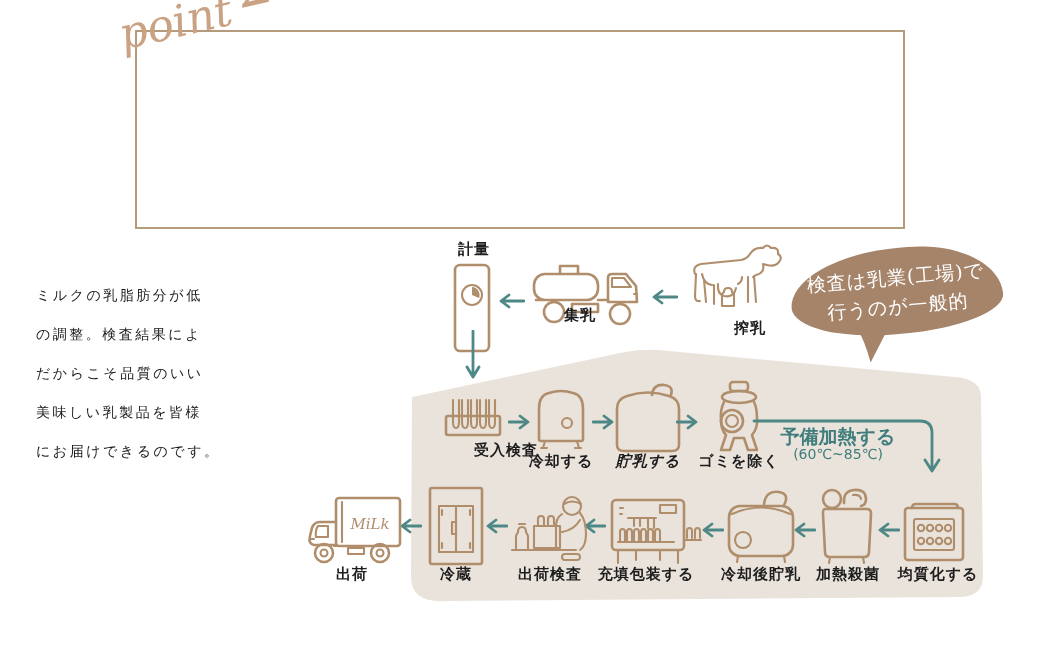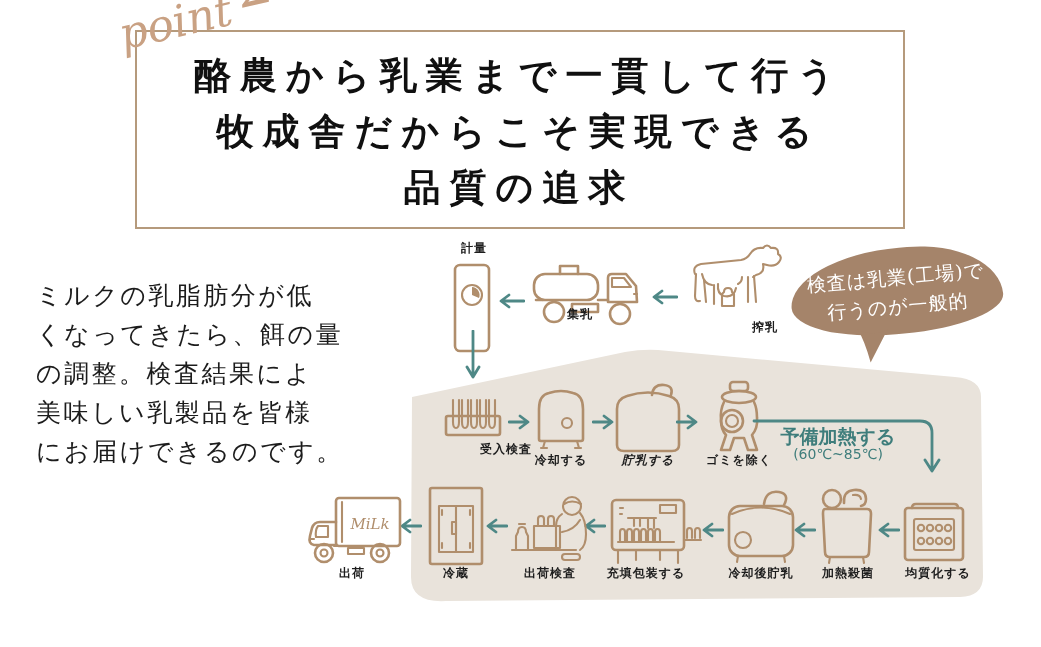--- a/index.html
+++ b/index.html
@@ -13,27 +13,27 @@
     font-family:"DejaVu Serif",serif;font-style:italic;transform:rotate(-13deg);
     transform-origin:left top;line-height:1;}
   #point-badge .word{font-size:44px;}
   #point-badge .num{font-size:58px;position:relative;top:-14px;left:6px;}
   #title-lines{left:145px;top:47px;width:748px;text-align:center;
     font-family:"DejaVu Serif",serif;font-weight:600;color:#101010;
     font-size:37px;line-height:56px;letter-spacing:9px;}
 
   
   #description{left:36px;top:276px;width:310px;font-family:"DejaVu Serif",serif;
-    font-size:25px;line-height:39px;letter-spacing:2.5px;color:#1c1c1c;}
+    font-size:14px;line-height:39px;letter-spacing:2.5px;color:#1c1c1c;}
 
   
   #blob{left:0;top:0;}
 
   
-  .lbl{position:absolute;text-align:center;font-weight:700;font-size:12px;
+  .lbl{position:absolute;text-align:center;font-weight:700;font-size:15px;
        color:#1d1d1d;letter-spacing:1px;white-space:nowrap;}
   .teal-lbl{position:absolute;text-align:center;color:#3e7d7b;font-weight:700;white-space:nowrap;}
 
   
   .ink{stroke:#b08e6c;fill:none;stroke-width:2.6;stroke-linecap:round;stroke-linejoin:round;}
   .ink-thin{stroke:#b08e6c;fill:none;stroke-width:2.1;stroke-linecap:round;stroke-linejoin:round;}
   .teal{stroke:#4e8886;fill:none;stroke-width:2.8;stroke-linecap:round;stroke-linejoin:round;}
 
   
   #bubble-wrap{left:792px;top:248px;width:212px;height:120px;transform:rotate(-5deg);}
@@ -51,30 +51,25 @@
   <svg id="blob" class="abs" width="1041" height="647" viewBox="0 0 1041 647">
     <path d="M412,397 L625,352 Q642,349 658,350 L955,377 Q981,379 981,397 L983,577
              Q983,596 960,597 L446,601 Q411,603 411,577 Z" fill="#e9e3db"></path>
   </svg>
 
   <div id="title-box" class="abs"></div>
   <div id="point-badge" class="abs">
     <span class="word">point</span>
     <span class="num">2</span>
   </div>
-  <div id="title-lines" class="abs">
-    <div>酪農から乳業まで一貫して行う</div>
-    <div>牧成舎だからこそ実現できる</div>
-    <div>品質の追求</div>
-  </div>
 
   <div id="description" class="abs">
     <div>ミルクの乳脂肪分が低</div>
-    <div>くなってきたら、餌の量</div>
     <div>の調整。検査結果によ</div>
+    <div>だからこそ品質のいい</div>
     <div>美味しい乳製品を皆様</div>
     <div>にお届けできるのです。</div>
   </div>
 
   <div class="lbl" style="left:446px;top:240px;width:56px;">計量</div>
   <svg class="abs" style="left:450px;top:262px;" width="44" height="92" viewBox="0 0 44 92">
     <rect class="ink" x="5" y="3" width="34" height="86" rx="5"></rect>
     <circle class="ink-thin" cx="22" cy="33" r="10"></circle>
     <path d="M22,33 L22,25 A8,8 0 0 1 29,36 Z" fill="#b08e6c" stroke="none"></path>
   </svg>
@@ -102,21 +97,21 @@
 
   <svg class="abs" style="left:684px;top:244px;" width="104" height="76" viewBox="0 0 104 76">
     <path class="ink-thin" d="M11,30 Q8,22 17,20 L57,16 Q63,15 66,10 Q70,3 79,4 Q83,-1 87,4 Q95,3 94,10 Q99,13 95,18 Q91,23 83,21 L79,20 Q81,29 72,31 L69,33"></path>
     <path class="ink-thin" d="M70,32 L72,58 M64,33 L64,58"></path>
     <path class="ink-thin" d="M18,30 Q20,40 28,41 M58,33 Q58,38 54,40"></path>
     <path class="ink-thin" d="M20,36 L22,58 M30,41 L30,60"></path>
     <path class="ink-thin" d="M12,30 L11,52 Q11,58 16,57"></path>
     <path class="ink-thin" d="M34,40 Q33,50 40,52 Q50,54 52,44"></path>
     <path class="ink-thin" d="M40,48 Q40,44 44,44 Q48,44 48,48 L50,50 L50,62 L38,62 L38,50 Z"></path>
   </svg>
-  <div class="lbl" style="left:722px;top:319px;width:56px;text-align:right;">搾乳</div>
+  <div class="lbl" style="left:722px;top:319px;width:56px;">搾乳</div>
 
   <svg class="abs" style="left:464px;top:330px;" width="18" height="54" viewBox="0 0 18 54">
     <path class="teal" d="M9,1 V44 M3,37 L9,47 L15,37"></path>
   </svg>
 
   <div id="bubble-wrap" class="abs">
     <div id="bubble">
       <div>検査は乳業(工場)で</div>
       <div>行うのが一般的</div>
     </div>

